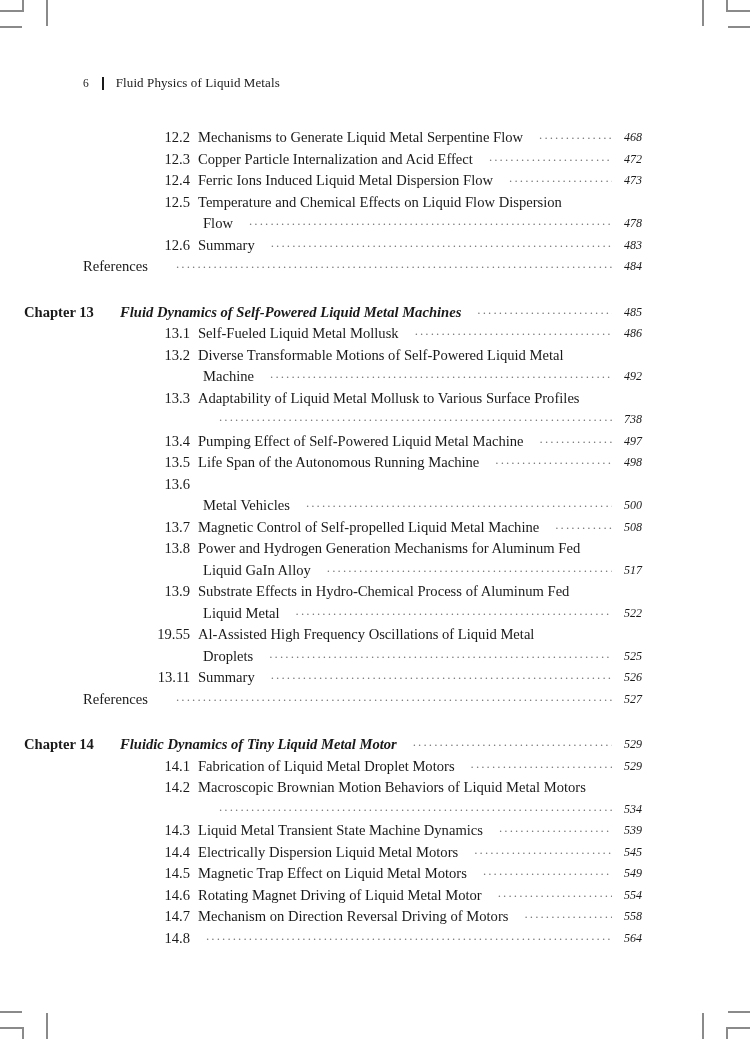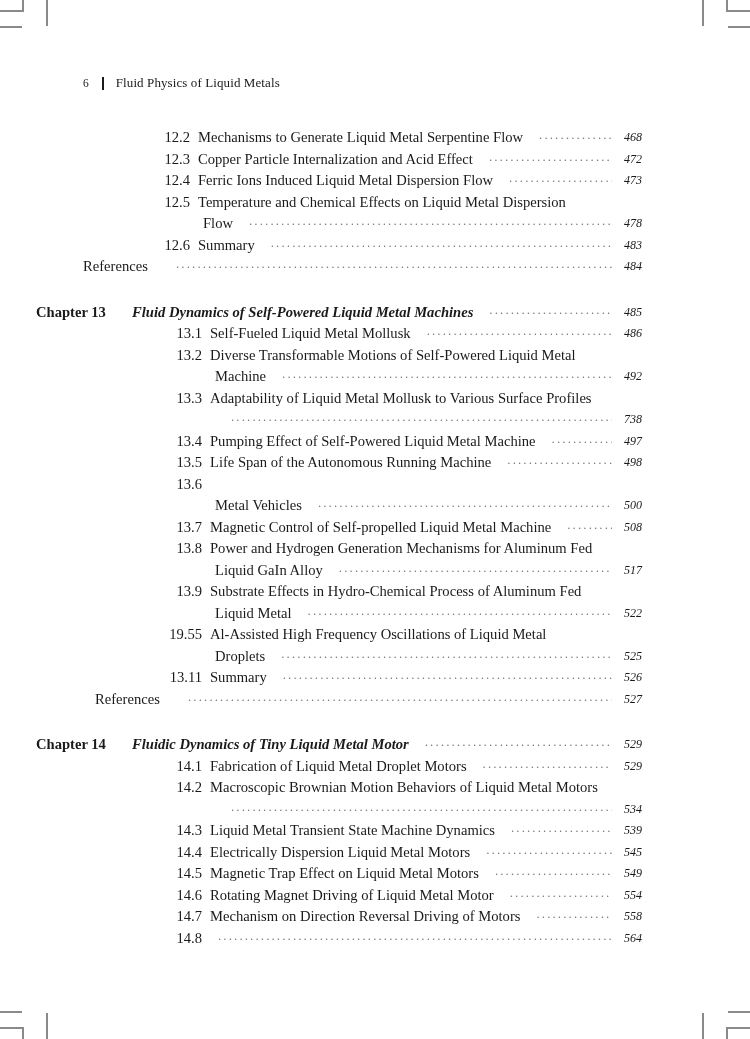--- a/index.html
+++ b/index.html
@@ -60,21 +60,21 @@
     position: relative;
     font-size: 14.6px;
     line-height: 21.5px;
     margin: 0;
     padding: 0;
   }
   .entry + .entry { margin-top: 0; }
 
   
   .group { margin-top: 0; }
-  .group.spaced { margin-top: 24px; padding-left: 12px; }
+  .group.spaced { margin-top: 24px; }
 
   
   .line {
     display: flex;
     align-items: flex-start;
     width: 100%;
     height: 21.5px;
     gap: 8px;
   }
 
@@ -203,21 +203,21 @@
           <div class="line">
             <span class="num">12.4</span>
             <span class="title-wrap">Ferric Ions Induced Liquid Metal Dispersion Flow</span>
             <span class="leader">......................................................................................................................................</span>
             <span class="pageno">473</span>
           </div>
         </div>
         <div class="entry sec">
           <div class="line nolead">
             <span class="num">12.5</span>
-            <span class="title-wrap">Temperature and Chemical Effects on Liquid Metal Dispersion</span>
+            <span class="title-wrap">Temperature and Chemical Effects on Liquid Flow Dispersion</span>
             <span class="leader">......................................................................................................................................</span>
             <span class="pageno">478</span>
           </div>
           <div class="line">
             <span class="cont-indent"></span>
             <span class="title-wrap">Flow</span>
             <span class="leader">......................................................................................................................................</span>
             <span class="pageno">478</span>
           </div>
         </div>

